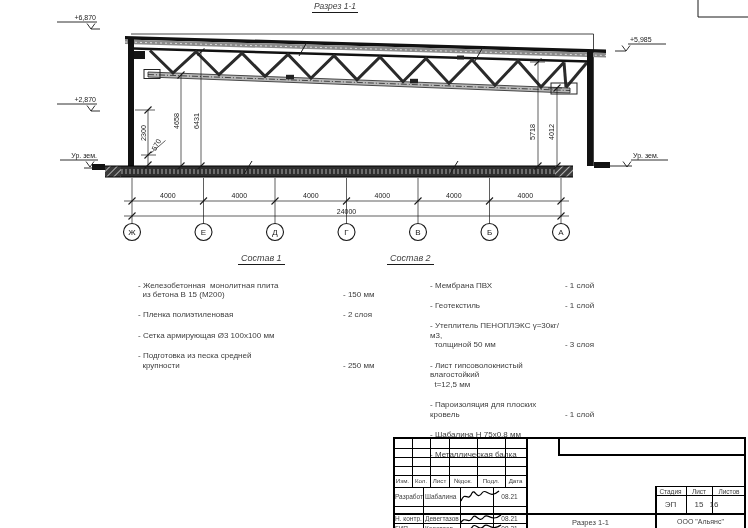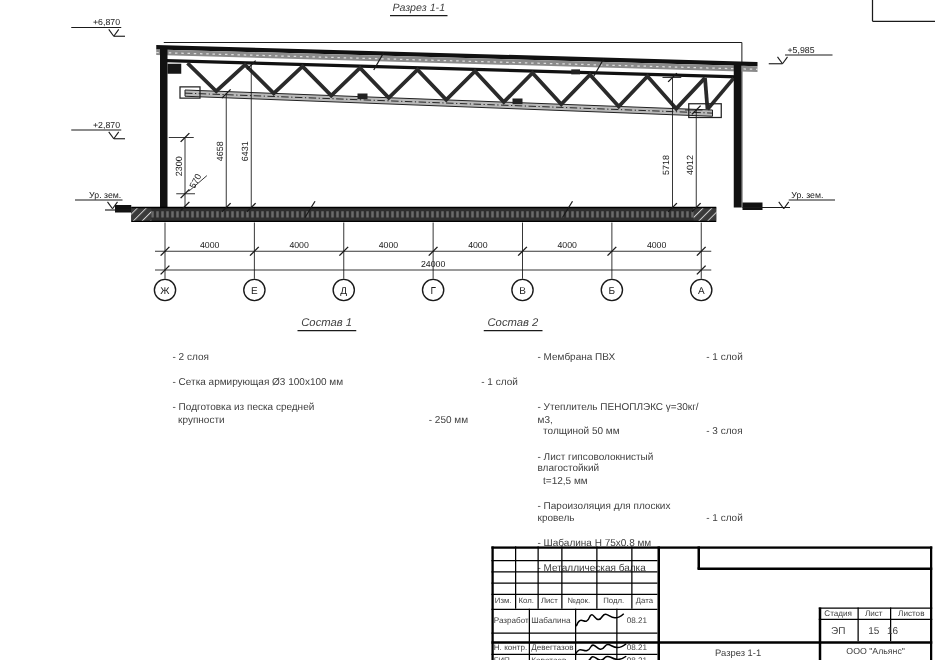--- a/index.html
+++ b/index.html
@@ -214,20 +214,26 @@
     <g stroke="#1a1a1a" stroke-width="1">
       <line x1="698" y1="0" x2="698" y2="17"></line>
       <line x1="698" y1="17" x2="748" y2="17"></line>
     </g>
   </svg>
 
   <div class="abs sostav" id="sostav1">
     <div class="heading"><span>Состав 1</span></div>
     <div class="items">
       <div class="item">
+          <div class="item-text">- Железобетонная  монолитная плита
+  из бетона В 15 (М200)</div>
+          <div class="item-val">- 150 мм</div>
+        </div>
+      <div class="item">
+          <div class="item-text">- Пленка полиэтиленовая</div>
           <div class="item-val">-  2 слоя</div>
         </div>
       <div class="item">
           <div class="item-text">- Сетка армирующая Ø3 100х100 мм</div>
           <div class="item-val"></div>
         </div>
       <div class="item">
           <div class="item-text">- Подготовка из песка средней
   крупности</div>
           <div class="item-val">- 250 мм</div>
@@ -236,20 +242,21 @@
   </div>
 
   <div class="abs sostav" id="sostav2">
     <div class="heading"><span>Состав 2</span></div>
     <div class="items">
       <div class="item">
           <div class="item-text">- Мембрана ПВХ</div>
           <div class="item-val">- 1 слой</div>
         </div>
       <div class="item">
+          <div class="item-text">- Геотекстиль</div>
           <div class="item-val">- 1 слой</div>
         </div>
       <div class="item">
           <div class="item-text">- Утеплитель ПЕНОПЛЭКС γ=30кг/м3,
   толщиной 50 мм</div>
           <div class="item-val">- 3 слоя</div>
         </div>
       <div class="item">
           <div class="item-text">- Лист гипсоволокнистый влагостойкий
   t=12,5 мм</div>

